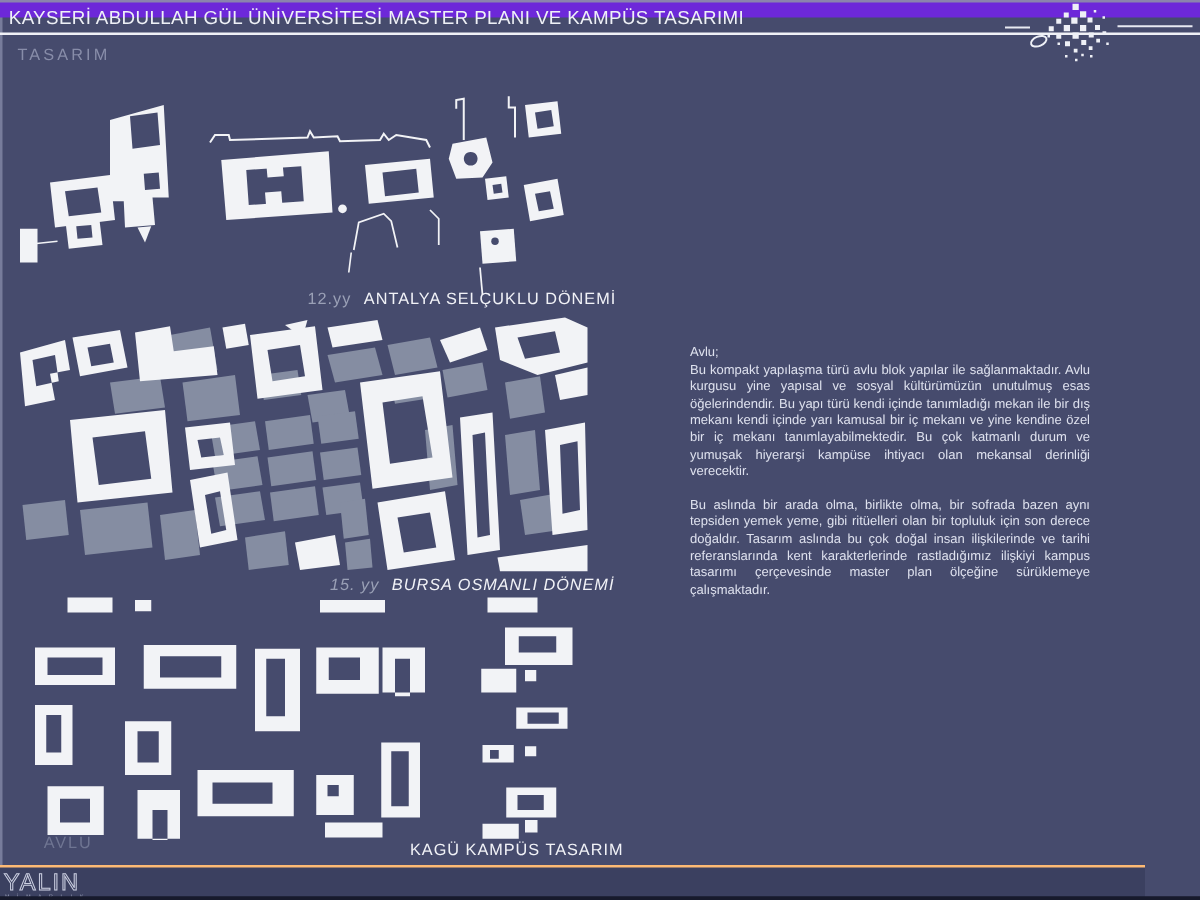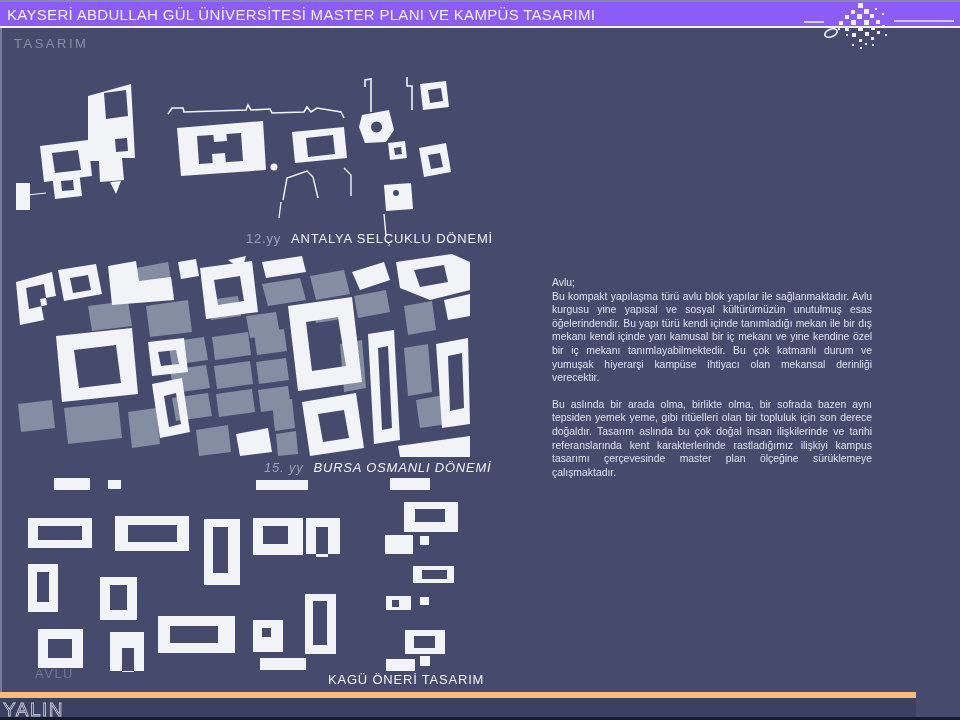--- a/index.html
+++ b/index.html
@@ -4,22 +4,22 @@
 <style>
   html,body{margin:0;padding:0;background:#2b2e44;}
   #slide{
     position:relative;width:960px;height:720px;overflow:hidden;
     background:#464b6d;
     font-family:"Liberation Sans", sans-serif;
     box-shadow:inset 2px 0 0 rgba(180,185,210,0.45);
   }
   
   #topbar{
-    position:absolute;left:0;top:0;width:960px;height:26px;
-    background:#8b5cf6;border-top:2px solid #8b84ad;box-sizing:border-box;
+    position:absolute;left:0;top:0;width:960px;height:14px;
+    background:#6d28d9;border-top:2px solid #8b84ad;box-sizing:border-box;
   }
   #title{
     position:absolute;left:7px;top:4px;
     font-size:15px;letter-spacing:0.3px;color:#eef0f6;white-space:nowrap;
   }
   #header-rule{position:absolute;left:0;top:26px;width:960px;height:2px;background:#f0f1f6;}
   #section-label{
     position:absolute;left:14px;top:36px;
     font-size:13px;letter-spacing:2.5px;color:#888da9;
   }
@@ -40,21 +40,21 @@
   #avlu-text .heading{margin:0 0 0 0;text-align:left;}
   #avlu-text p{margin:0 0 13px 0;}
   
   #avlu-tag{
     position:absolute;left:8px;top:666px;
     font-size:13px;letter-spacing:1.5px;color:#6f7592;margin-left:27px;
   }
   
   #footer{
     position:absolute;left:0;top:692px;width:916px;height:28px;
-    background:#3b4060;border-top:6px solid #fdba74;box-sizing:border-box;
+    background:#3b4060;border-top:2px solid #fdba74;box-sizing:border-box;
   }
   #footer-bottom-edge{position:absolute;left:0;bottom:0;width:960px;height:3px;background:#171a2c;}
   #footer-logo{position:absolute;left:2px;top:1px;}
   #maps-svg{position:absolute;left:0;top:0;}
 </style>
 </head>
 <body>
 
 <div id="slide">
 
@@ -212,21 +212,21 @@
     </g>
   </svg>
 
   <div class="caption" id="caption-1">
     <span class="prefix">12.yy</span><span class="main">ANTALYA  SELÇUKLU DÖNEMİ</span>
   </div>
   <div class="caption" id="caption-2">
     <span class="prefix">15. yy</span><span class="main">BURSA  OSMANLI DÖNEMİ</span>
   </div>
   <div class="caption" id="caption-3">
-    <span class="main">KAGÜ ÖNERİ TASARIM</span>
+    <span class="main">KAGÜ KAMPÜS TASARIM</span>
   </div>
 
   <div id="avlu-text">
     <div class="heading">Avlu;</div>
     <p>Bu kompakt yapılaşma türü avlu blok yapılar ile sağlanmaktadır. Avlu kurgusu yine yapısal ve sosyal kültürümüzün unutulmuş esas öğelerindendir. Bu yapı türü kendi içinde tanımladığı mekan ile bir dış mekanı kendi içinde yarı kamusal bir iç mekanı ve yine kendine özel bir iç mekanı tanımlayabilmektedir. Bu çok katmanlı durum ve yumuşak hiyerarşi kampüse ihtiyacı olan mekansal derinliği verecektir.</p>
     <p>Bu aslında bir arada olma, birlikte olma, bir sofrada bazen aynı tepsiden yemek yeme, gibi ritüelleri olan bir topluluk için son derece doğaldır. Tasarım aslında bu çok doğal insan ilişkilerinde ve tarihi referanslarında kent karakterlerinde rastladığımız ilişkiyi kampus tasarımı çerçevesinde master plan ölçeğine sürüklemeye çalışmaktadır.</p>
   </div>
 
   <div id="avlu-tag">AVLU</div>
 

